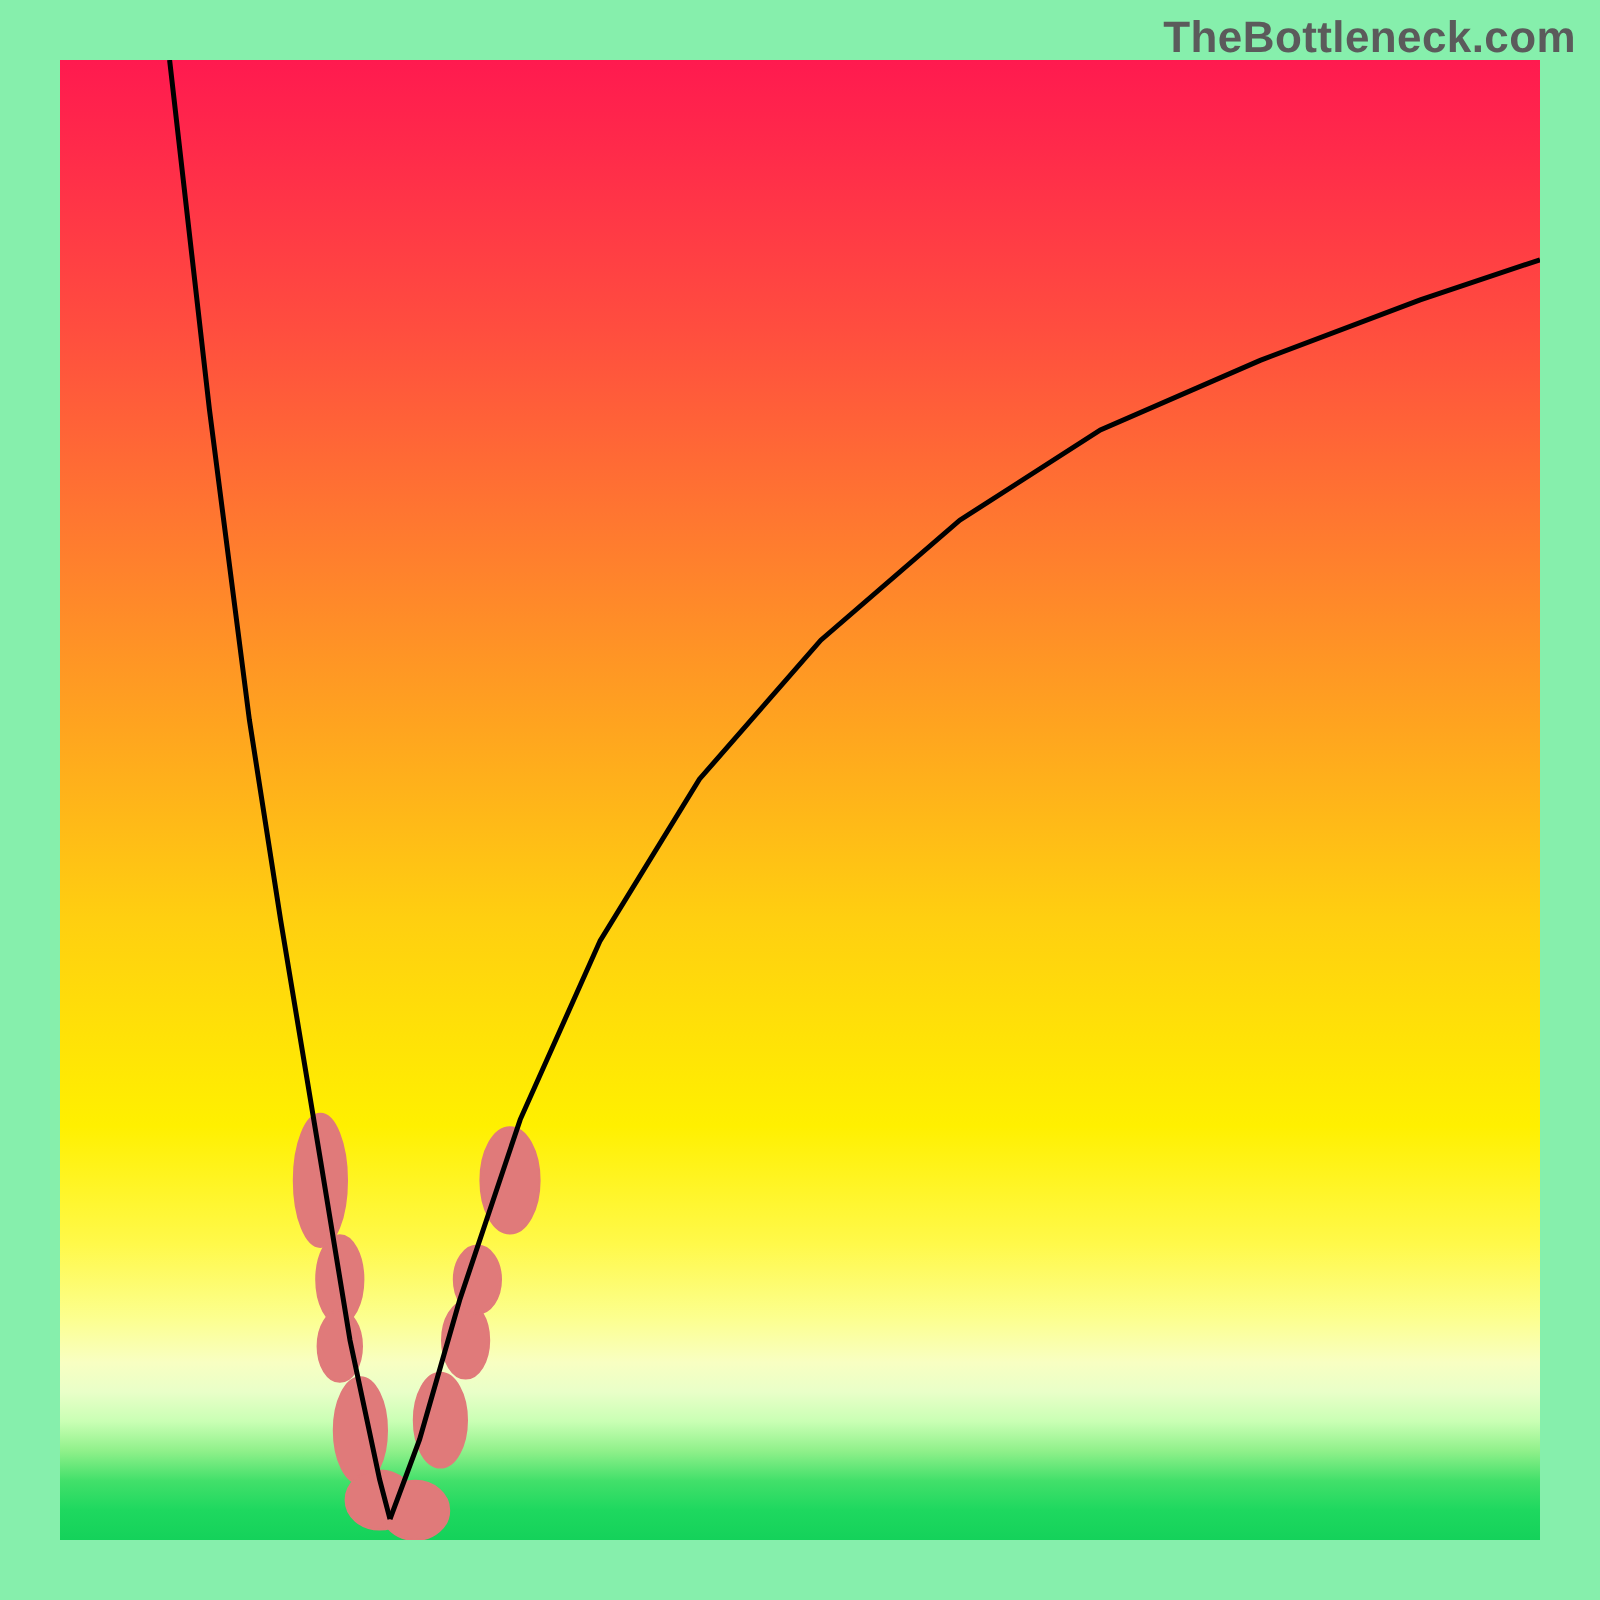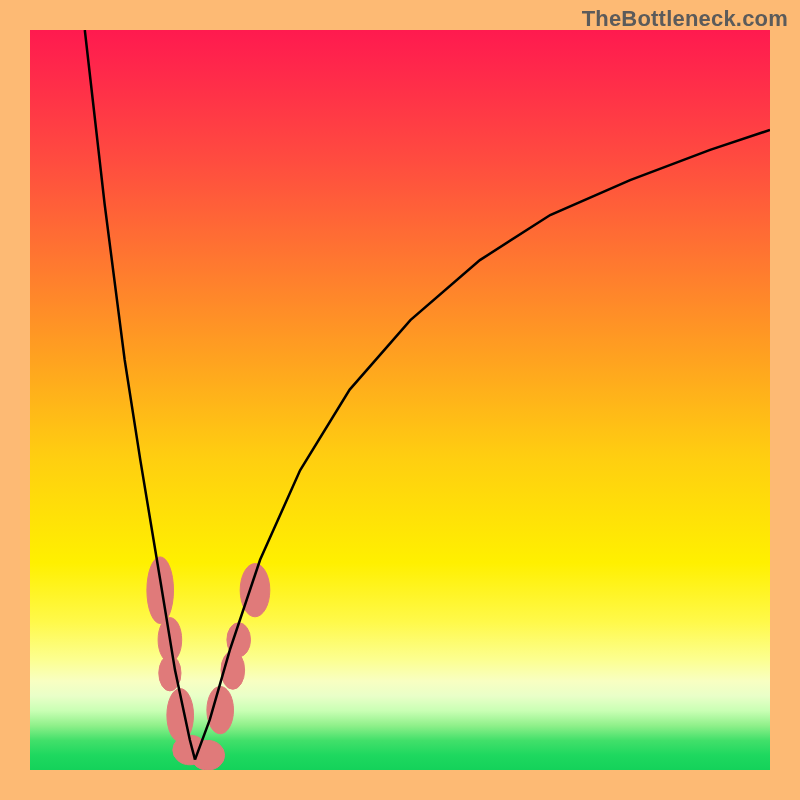--- a/index.html
+++ b/index.html
@@ -6,21 +6,21 @@
     margin: 0;
     padding: 0;
     width: 800px;
     height: 800px;
     overflow: hidden;
     font-family: Arial, Helvetica, sans-serif;
   }
   .frame {
     width: 800px;
     height: 800px;
-    background: #fdba74;
+    background: #86efac;
     position: relative;
     box-sizing: border-box;
   }
   .plot-area {
     
     position: absolute;
     left: 30px;
     top: 30px;
     width: 740px;
     height: 740px;

